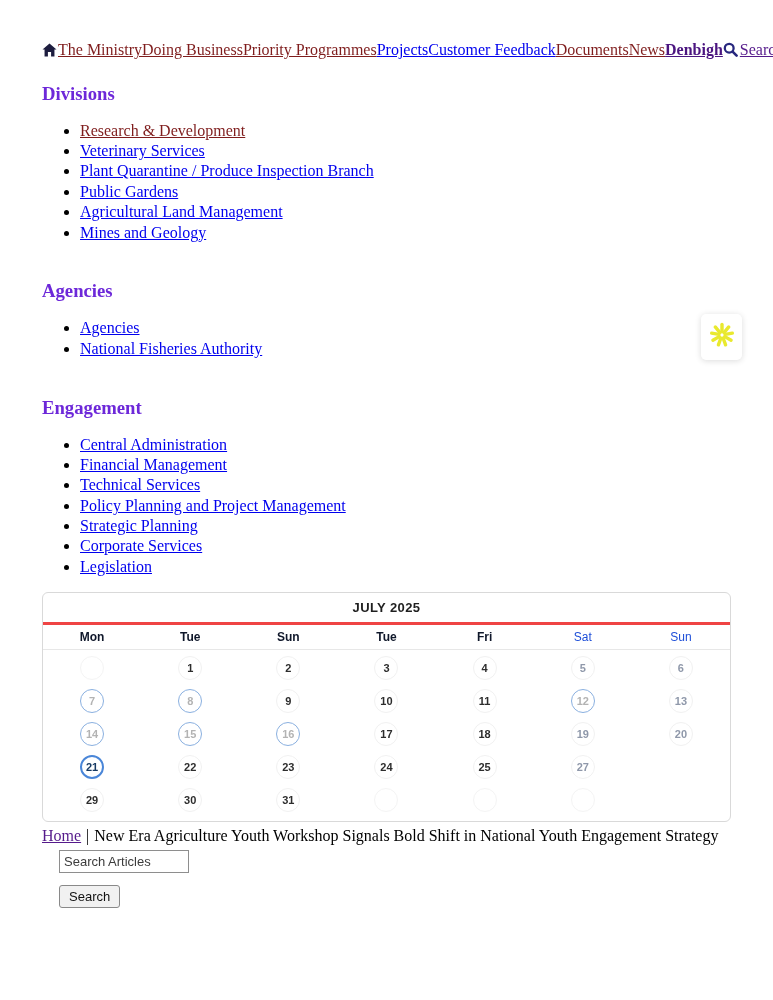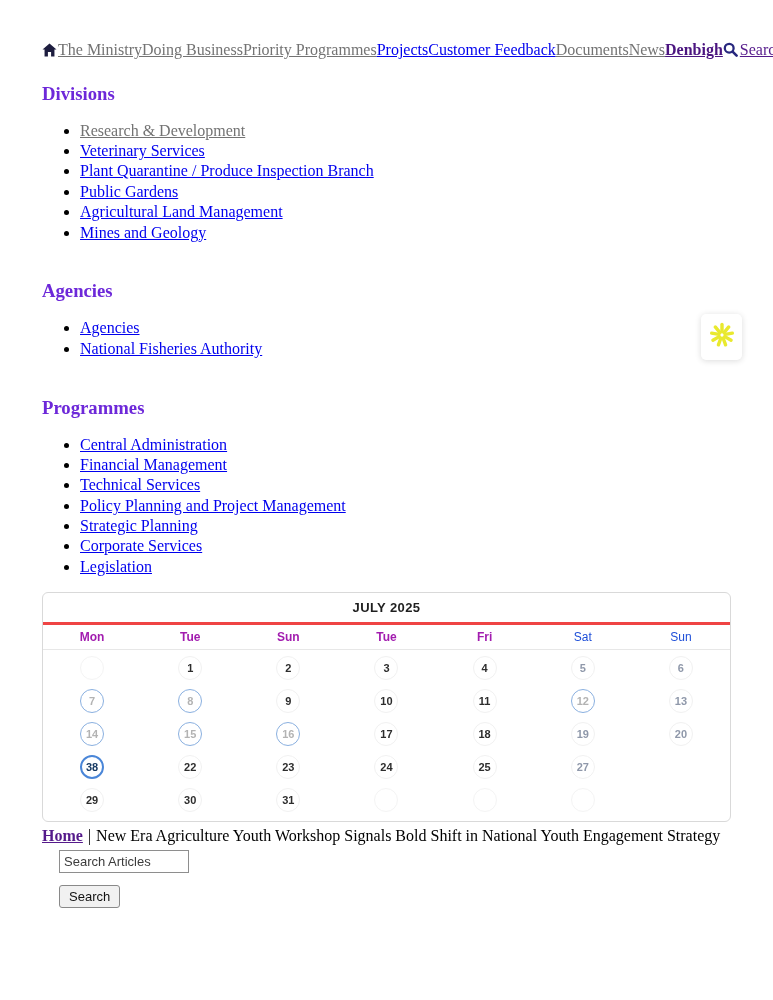--- a/index.html
+++ b/index.html
@@ -8,21 +8,21 @@
     background:#ffffff;
     font-family:"Liberation Serif", serif;
     font-size:16px;color:#000;
   }
   .page{padding:41px 42px 0 42px;}
 
   
   .nav{white-space:nowrap;line-height:1.1;font-size:16px;}
   .nav a{text-decoration:underline;}
   a.link{color:#0000EE;}
-  a.visited{color:#737373;}
+  a.visited{color:#7f1d1d;}
   a.visited-bold{color:#4b1580;font-weight:bold;}
   .home-icon-link{text-decoration:none;margin-right:1px;}
   .home-icon-link svg{vertical-align:-2px;}
   .search-link{color:#551A8B;text-decoration:underline;}
   .search-link svg{vertical-align:-2px;margin-right:2px;}
 
   
   h3.sec-title{font-size:18.7px;font-weight:bold;margin:24px 0 18px 0;color:#6d28d9;}
   h3.gapped{margin-top:39px;}
   ul.sec-list{margin:16px 0;padding-left:38px;}
@@ -33,38 +33,38 @@
   .calendar{
     margin-top:8px;width:687px;border:1px solid #d9d9d9;border-radius:6px;
     font-family:"Liberation Sans", sans-serif;background:#fff;overflow:hidden;
   }
   .cal-title{
     height:29px;display:flex;align-items:center;justify-content:center;
     font-size:13px;font-weight:600;color:#1f1f1f;letter-spacing:.4px;
     border-bottom:3px solid #ef4444;
   }
   .cal-days{display:grid;grid-template-columns:repeat(7,1fr);border-bottom:1px solid #e7e7e7;}
-  .cal-dayname{height:24px;display:flex;align-items:center;justify-content:center;font-size:12px;font-weight:700;color:#a21caf;}
+  .cal-dayname{height:24px;display:flex;align-items:center;justify-content:center;font-size:12px;font-weight:700;color:#0f172a;}
   .cal-dayname.weekend{font-weight:400;color:#1d4ed8;}
   .cal-grid{padding:2px 0 4px 0;}
   .cal-week{display:grid;grid-template-columns:repeat(7,1fr);}
   .cal-cell{height:33px;display:flex;align-items:center;justify-content:center;}
   .daycircle{
     width:24px;height:24px;border-radius:50%;display:flex;align-items:center;justify-content:center;
     font-size:11px;font-weight:600;border:1px solid #f1f1f1;box-sizing:border-box;background:#fff;
   }
   .daycircle.weekday{color:#2d2d2d;}
   .daycircle.weekend{color:#8f98aa;}
   .daycircle.event{border:1px solid #8ab0e0;color:#b3b3b3;}
   .daycircle.today{border:2px solid #4a86d8;color:#173a63;font-weight:700;}
   .daycircle.empty{border-color:#f4f4f4;}
 
   
   .breadcrumb{margin:5px 0 0 0;font-size:16px;color:#000;}
-  .breadcrumb a{color:#551A8B;text-decoration:underline;font-weight:bold;}
+  .breadcrumb a{color:#551A8B;text-decoration:underline;}
   .breadcrumb .sep{margin:0 5px;}
 
   
   .search-area{margin-top:5px;margin-left:17px;font-family:"Liberation Sans", sans-serif;}
   .search-input{
     width:120px;height:19px;font-size:13px;font-family:"Liberation Sans", sans-serif;
     border:1px solid #8e8e8e;padding:1px 4px;color:#333;background:#fff;border-radius:0;
   }
   .search-input::placeholder{color:#3c3c3c;opacity:1;}
   .search-btn{
@@ -102,21 +102,21 @@
         <li><a href="#" class="link">Plant Quarantine / Produce Inspection Branch</a></li>
         <li><a href="#" class="link">Public Gardens</a></li>
         <li><a href="#" class="link">Agricultural Land Management</a></li>
         <li><a href="#" class="link">Mines and Geology</a></li>
       </ul>
       <h3 class="sec-title gapped">Agencies</h3>
       <ul class="sec-list">
         <li><a href="#" class="link">Agencies</a></li>
         <li><a href="#" class="link">National Fisheries Authority</a></li>
       </ul>
-      <h3 class="sec-title gapped">Programmes</h3>
+      <h3 class="sec-title gapped">Engagement</h3>
       <ul class="sec-list">
         <li><a href="#" class="link">Central Administration</a></li>
         <li><a href="#" class="link">Financial Management</a></li>
         <li><a href="#" class="link">Technical Services</a></li>
         <li><a href="#" class="link">Policy Planning and Project Management</a></li>
         <li><a href="#" class="link">Strategic Planning</a></li>
         <li><a href="#" class="link">Corporate Services</a></li>
         <li><a href="#" class="link">Legislation</a></li>
       </ul>
     </div>
@@ -197,21 +197,21 @@
           </div>
           <div class="cal-cell">
             <div class="daycircle weekend">19</div>
           </div>
           <div class="cal-cell">
             <div class="daycircle weekend">20</div>
           </div>
         </div>
         <div class="cal-week">
           <div class="cal-cell">
-            <div class="daycircle today">38</div>
+            <div class="daycircle today">21</div>
           </div>
           <div class="cal-cell">
             <div class="daycircle weekday">22</div>
           </div>
           <div class="cal-cell">
             <div class="daycircle weekday">23</div>
           </div>
           <div class="cal-cell">
             <div class="daycircle weekday">24</div>
           </div>

